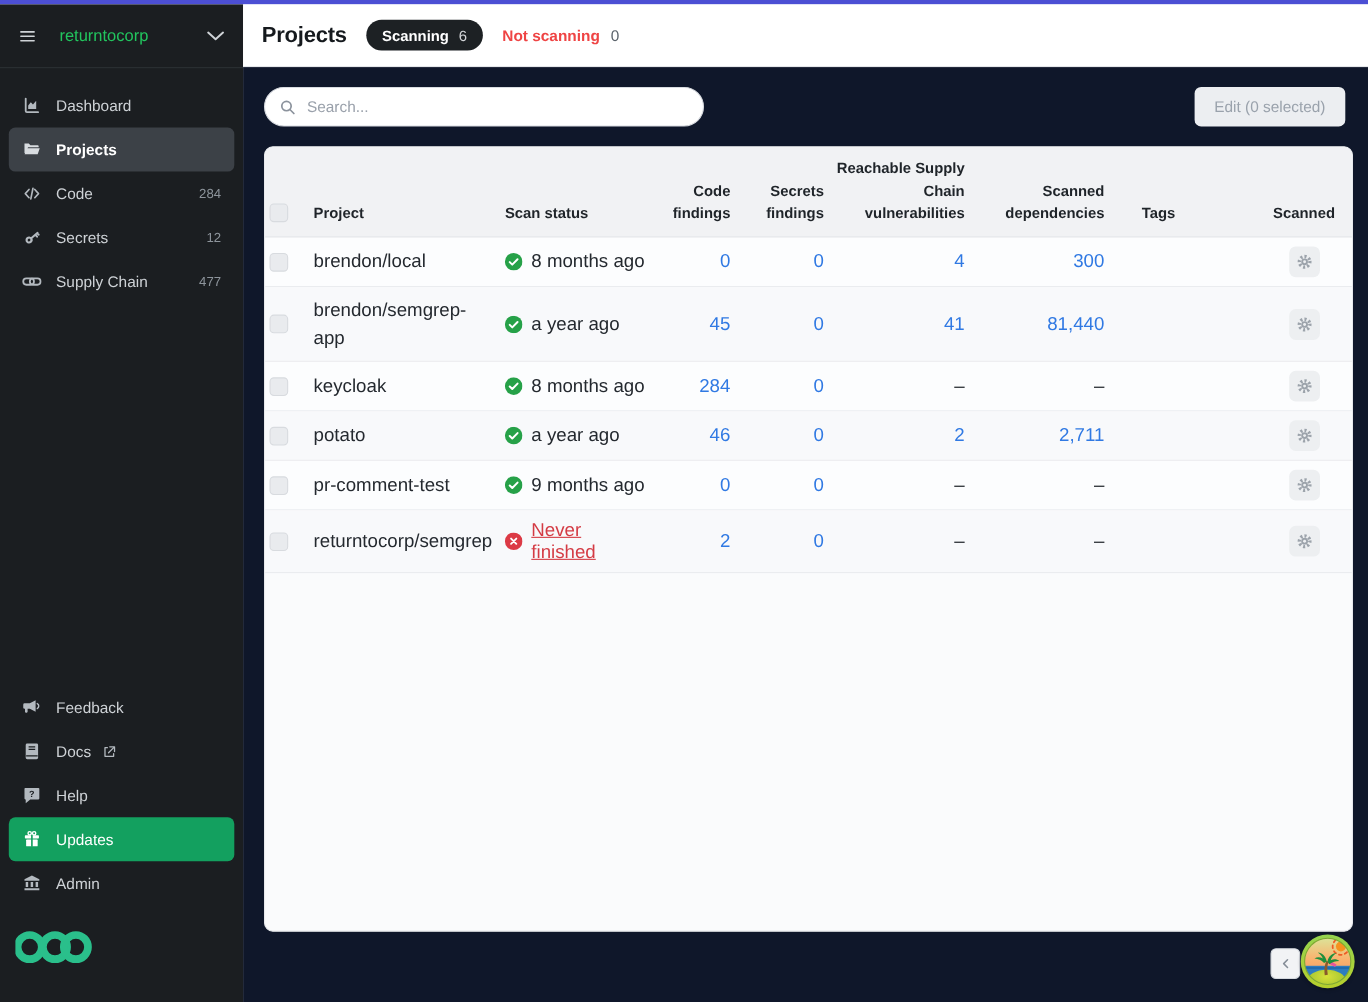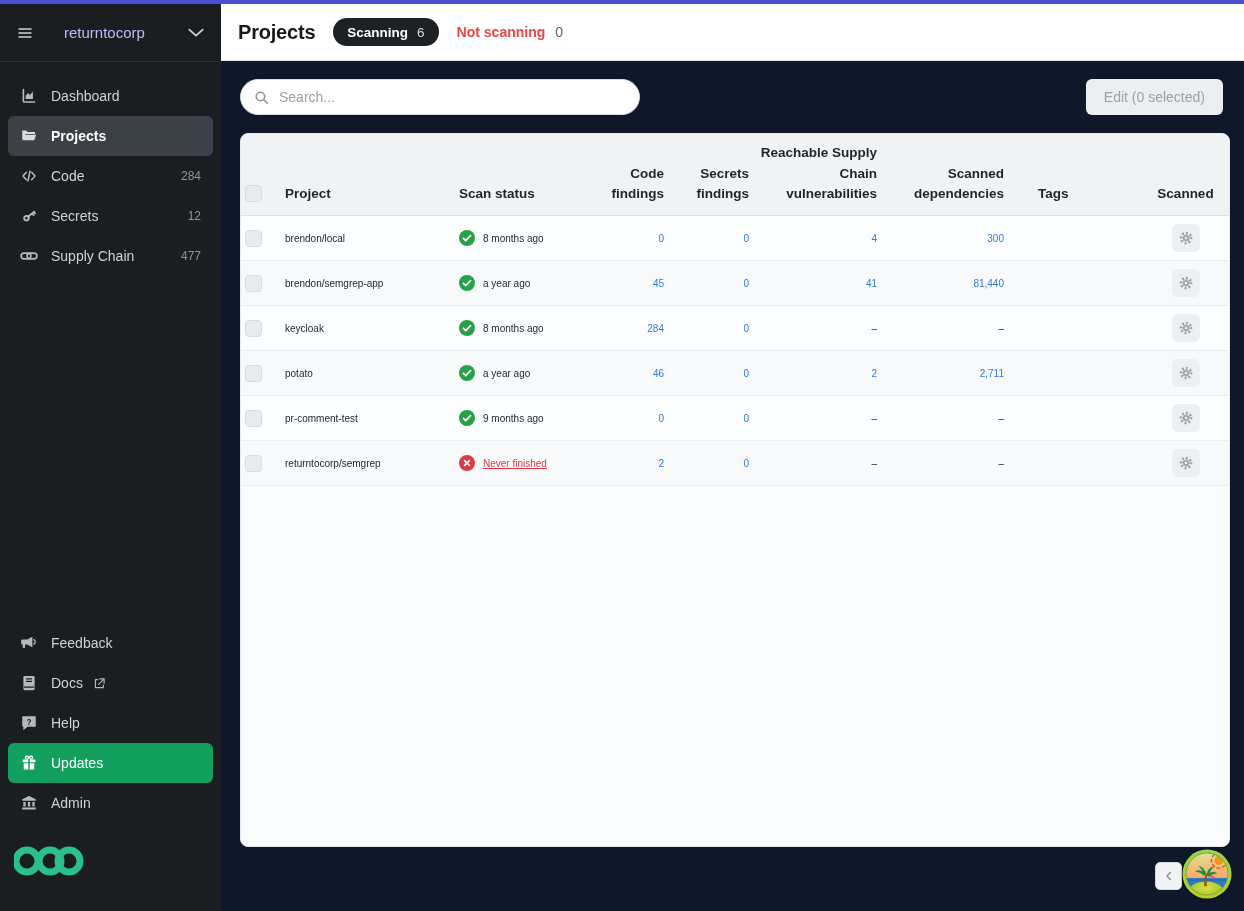--- a/index.html
+++ b/index.html
@@ -4,21 +4,21 @@
 <style>
   * { box-sizing: border-box; margin: 0; padding: 0; }
   html,body { width:1244px; height:911px; overflow:hidden; }
   body { font-family:"Liberation Sans", sans-serif; background:#f6f7f9; }
   .topbar { height:4px; width:100%; background:#4c4fd4; }
   .app { display:flex; height:907px; }
 
   
   .sidebar { width:221px; background:#1b1e21; display:flex; flex-direction:column; flex-shrink:0; }
   .side-header { height:58px; display:flex; align-items:center; padding:0 16px; border-bottom:1px solid #2c3034; cursor:pointer; }
-  .side-header .org { flex:1; margin-left:30px; color:#c4b5fd; font-size:15px; }
+  .side-header .org { flex:1; margin-left:20px; color:#22c55e; font-size:15px; }
   .icon { display:inline-flex; align-items:center; justify-content:center; }
   .side-nav { padding:14px 0 0; }
   .nav-item { display:flex; align-items:center; height:40px; margin:0 8px; padding:0 12px; border-radius:6px; color:#ced2d6; font-size:14px; cursor:pointer; }
   .nav-item .icon { width:18px; height:18px; color:#b3b9bf; margin-right:13px; flex-shrink:0; }
   .nav-item .lbl { flex:1; }
   .nav-item .badge { font-size:12px; color:#8d949b; }
   .nav-item.active { background:#3c4147; color:#ffffff; font-weight:700; }
   .nav-item.active .icon { color:#d8dce0; }
   .nav-item.highlight { background:#13a05f; color:#ffffff; }
   .nav-item.highlight .icon { color:#ffffff; }
@@ -50,21 +50,21 @@
   .grid-row { display:grid; grid-template-columns:40px 170px 135px 82px 85px 128px 127px 134px 1fr; }
   .thead { height:82px; background:#f1f2f4; border-bottom:1px solid #dfe2e5; }
   .th { display:flex; align-items:flex-end; padding-bottom:11px; font-size:13.5px; font-weight:700; color:#1f2429; line-height:1.5; }
   .th.c-cb { align-items:flex-end; padding-bottom:13px; }
   .th.c-num { justify-content:flex-end; text-align:right; padding-right:4px; }
   .th.c-tags { padding-left:30px; }
   .th.c-settings { justify-content:center; text-align:center; }
   .tr { border-bottom:1px solid #eaecef; }
   .tr.odd { background:#fcfdfe; }
   .tr.even { background:#f8f9fb; }
-  .td { display:flex; align-items:center; min-height:43px; padding-top:8px; padding-bottom:8px; font-size:10px; color:#24292f; }
+  .td { display:flex; align-items:center; min-height:43px; padding-top:8px; padding-bottom:8px; font-size:17px; color:#24292f; }
   .c-cb { padding-left:4px; }
   .checkbox { width:17px; height:17px; border-radius:4px; background:#e9ebee; border:1px solid #d8dbdf; cursor:pointer; display:inline-block; }
   .c-project { padding-left:4px; padding-right:36px; line-height:1.5; overflow:visible; white-space:normal; }
   .c-status { padding-left:8px; }
   .status-ic { width:16px; height:16px; margin-right:8px; flex-shrink:0; display:inline-flex; }
   .status-err { color:#d43b44; text-decoration:underline; cursor:pointer; }
   .c-num { justify-content:flex-end; padding-right:4px; }
   .link { color:#3079e3; text-decoration:none; cursor:pointer; }
   .dash { color:#24292f; }
   .c-settings { justify-content:center; }

